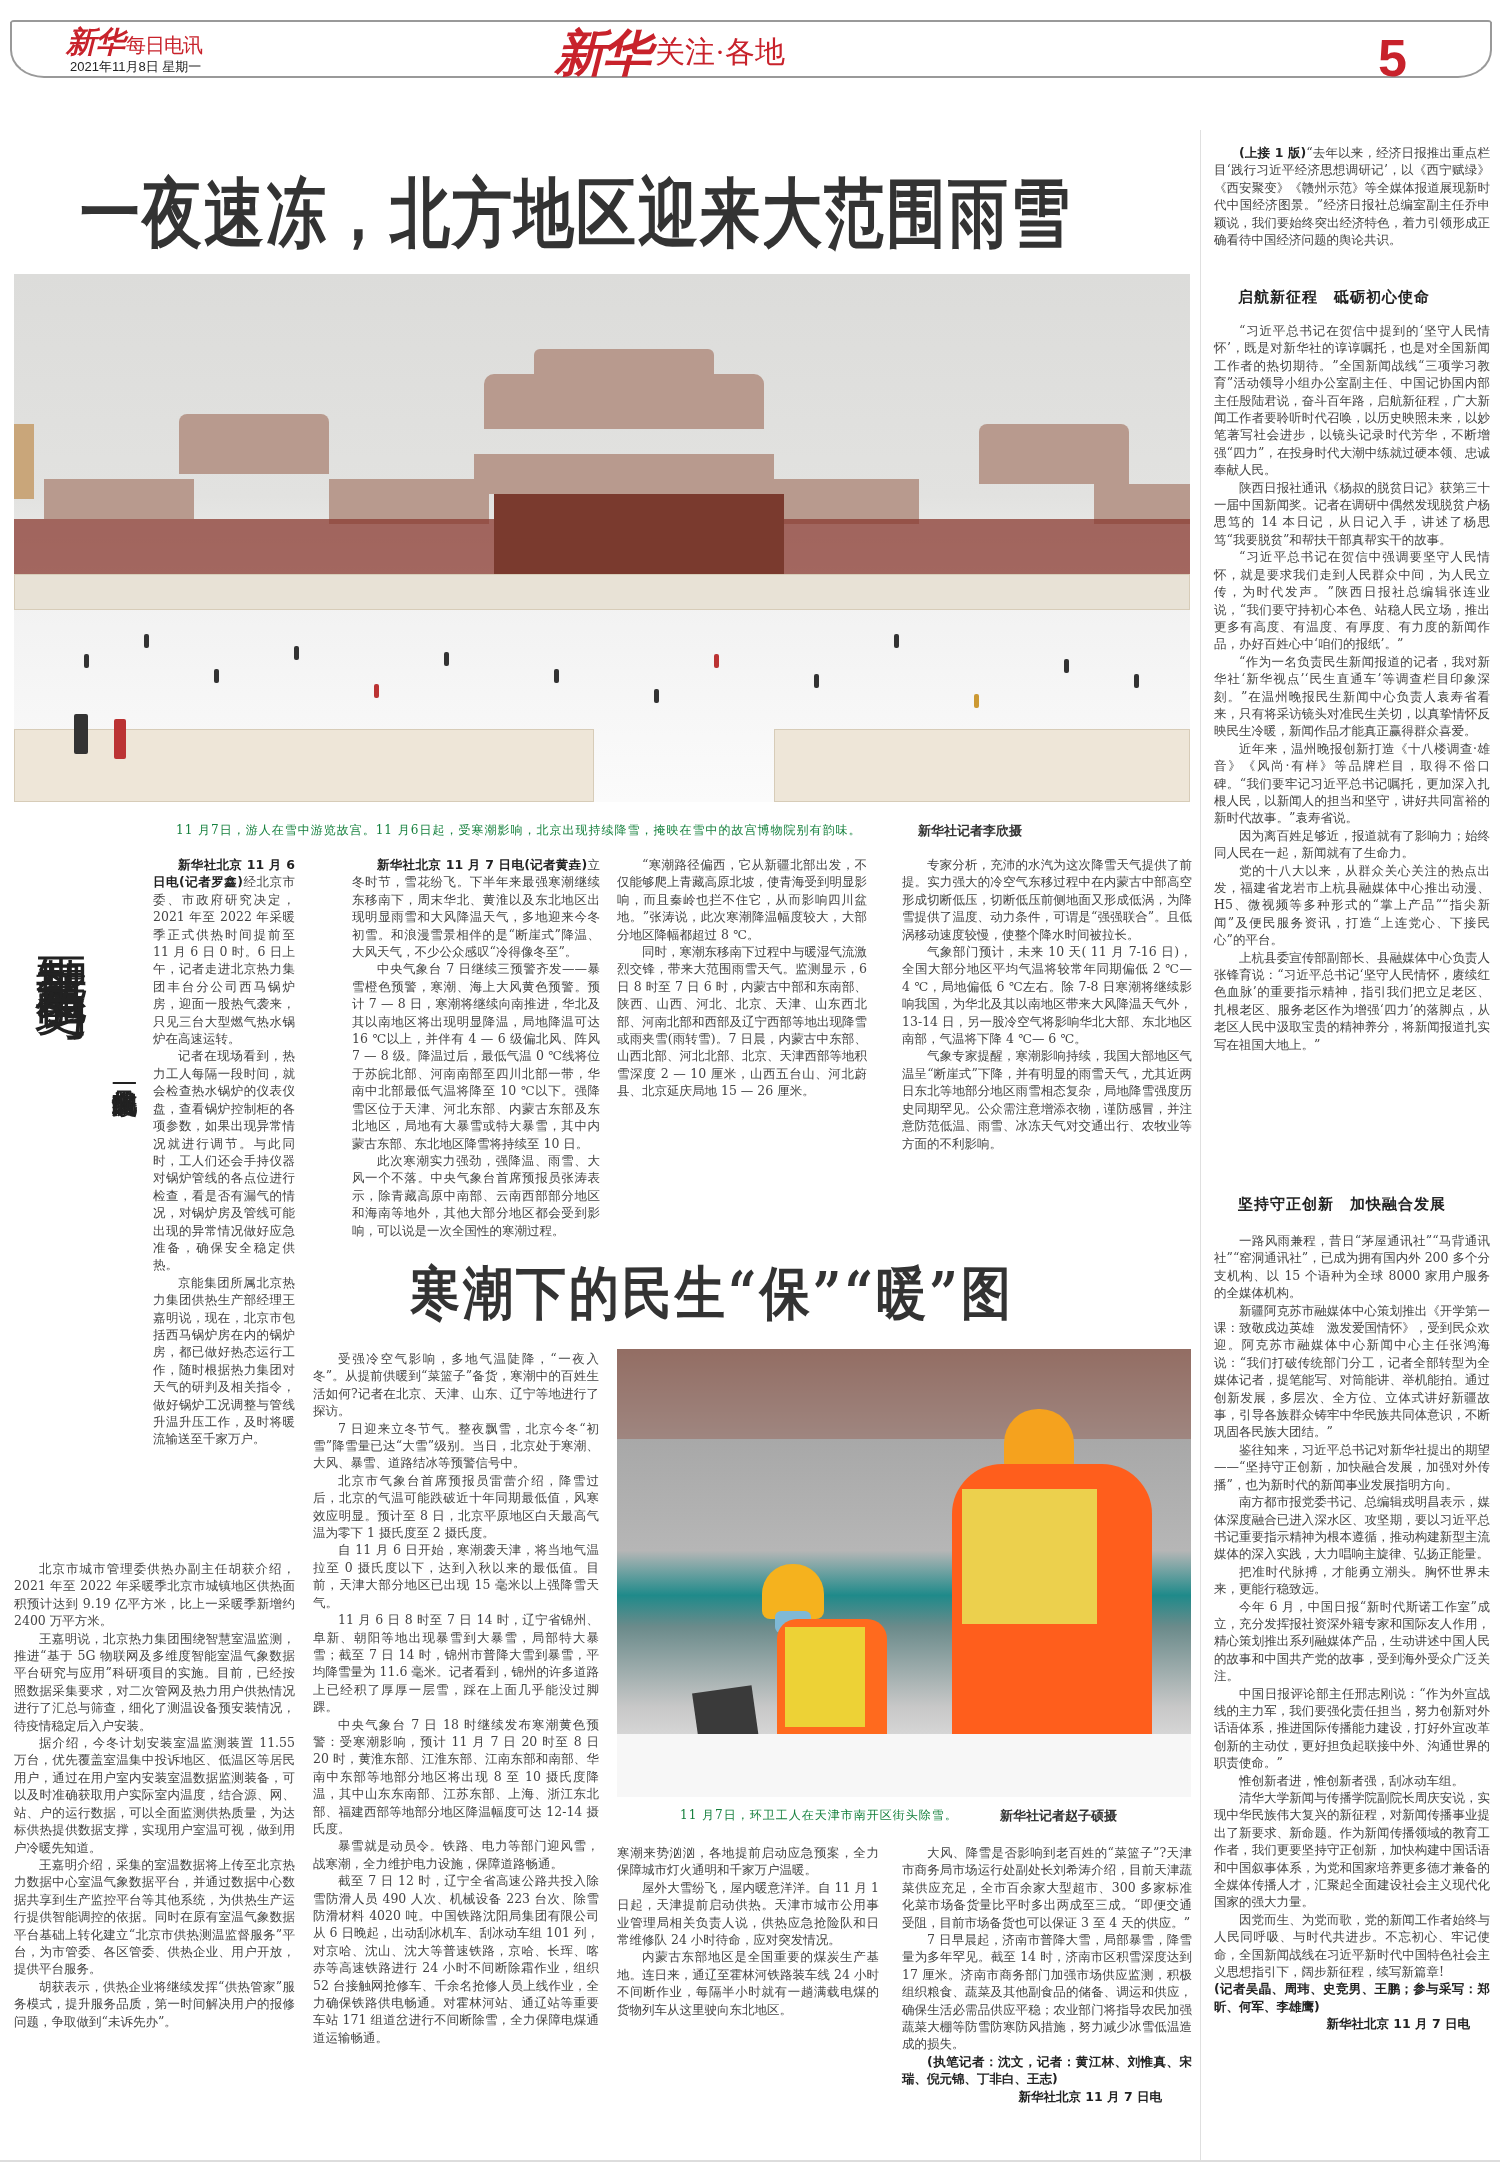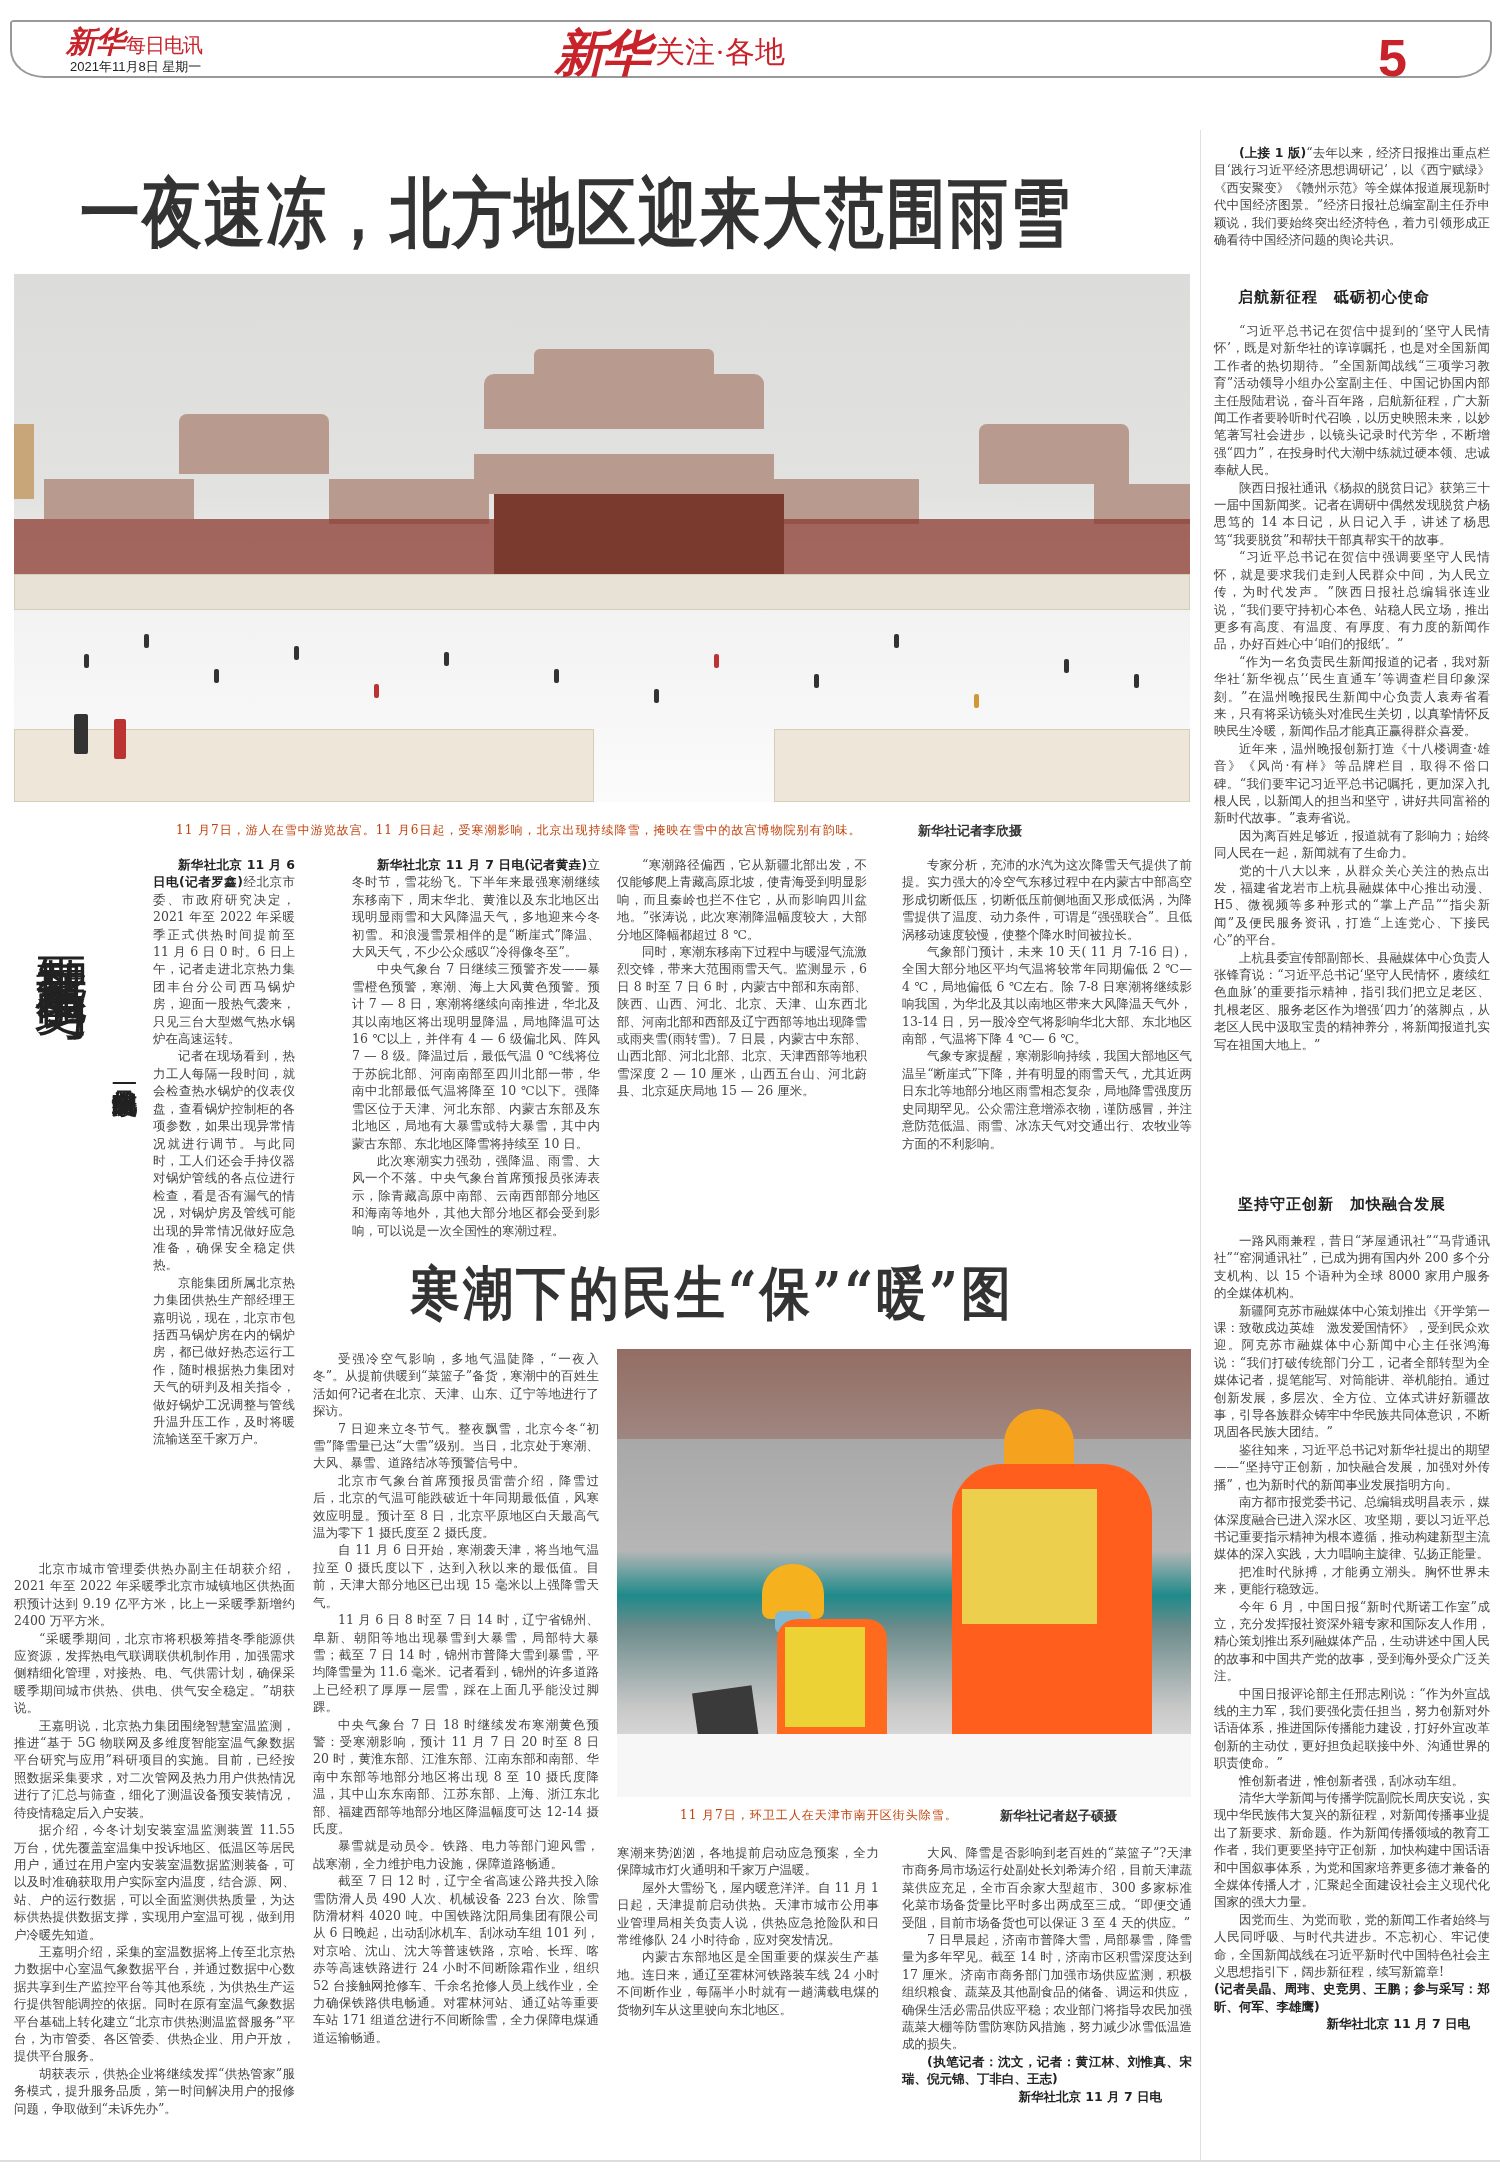--- a/index.html
+++ b/index.html
@@ -13,21 +13,21 @@
 .section{position:absolute;left:555px;top:20px;color:#c8222b;white-space:nowrap}
 .section .logo{font-size:50px;font-style:italic;font-weight:bold;font-family:"DejaVu Serif",serif;letter-spacing:-4px}
 .section .sub{font-size:30px;font-family:Liberation Serif, serif;margin-left:8px;vertical-align:8px}
 .pageno{position:absolute;left:1378px;top:28px;font-family:"Liberation Sans",sans-serif;font-size:52px;color:#c8222b;font-weight:bold}
 .h1{position:absolute;left:80px;top:164px;font-size:60px;font-weight:bold;color:#333;letter-spacing:2px;font-family:"DejaVu Serif",serif;transform:scaleY(1.25);transform-origin:top left}
 .photo1{position:absolute;left:14px;top:274px;width:1176px;height:528px;overflow:hidden;background:linear-gradient(#dcdcda 0%,#e2e2e0 42%,#f2f2f2 63%,#fbfbfb 100%)}
 .photo1 .roof{position:absolute;background:#b89a8e}
 .photo1 .wall{position:absolute;background:#8a3a30}
 .photo1 .rail{position:absolute;background:#eee6d8;border:1px solid #d7ccb8}
 .photo1 .person{position:absolute;width:5px;height:14px;background:#333;border-radius:2px}
-.cap{position:absolute;font-size:12px;color:#c2410c;letter-spacing:1px;font-family:"DejaVu Serif",serif}
+.cap{position:absolute;font-size:12px;color:#15803d;letter-spacing:1px;font-family:"DejaVu Serif",serif}
 .credit{position:absolute;font-family:"DejaVu Sans",sans-serif;font-size:13px;font-weight:bold;color:#333}
 .col{position:absolute;font-size:12.5px;line-height:17.4px;color:#444;text-align:justify;font-family:"DejaVu Serif",serif}
 .col p{text-indent:2em}
 .col p.noind{text-indent:0}
 .dateline{font-family:"DejaVu Sans",sans-serif;font-weight:bold;color:#222}
 .vtitle{position:absolute;left:38px;top:916px;width:60px;font-size:52px;line-height:72px;font-family:"DejaVu Serif",serif;color:#222;writing-mode:vertical-rl}
 .vsub{position:absolute;left:108px;top:1070px;font-size:26px;line-height:34px;font-family:"DejaVu Sans",sans-serif;color:#222;writing-mode:vertical-rl}
 .h2{position:absolute;left:410px;top:1255px;font-size:50px;font-weight:bold;color:#333;letter-spacing:3px;font-family:"DejaVu Serif",serif;transform:scaleY(1.15);transform-origin:top left}
 .photo2{position:absolute;left:617px;top:1349px;width:574px;height:448px;overflow:hidden;background:linear-gradient(#8a6a60 0%,#a8a8a8 20%,#b6b6b6 45%,#1f8a8a 55%,#6b8b8b 62%,#c8c8c8 80%,#f6f6f6 100%)}
 .rtitle{position:absolute;font-family:"DejaVu Sans",sans-serif;font-weight:bold;font-size:15px;color:#222;letter-spacing:1px}
@@ -87,21 +87,20 @@
   <div class="vtitle">更智慧 更节能 更均匀</div>
   <div class="vsub">来自北京供暖一线的见闻</div>
 
   <div class="col" style="left:153px;top:856px;width:142px">
     <p><span class="dateline">新华社北京 11 月 6 日电(记者罗鑫)</span><span>经北京市委、市政府研究决定，2021 年至 2022 年采暖季正式供热时间提前至 11 月 6 日 0 时。6 日上午，记者走进北京热力集团丰台分公司西马锅炉房，迎面一股热气袭来，只见三台大型燃气热水锅炉在高速运转。</span></p>
     <p>记者在现场看到，热力工人每隔一段时间，就会检查热水锅炉的仪表仪盘，查看锅炉控制柜的各项参数，如果出现异常情况就进行调节。与此同时，工人们还会手持仪器对锅炉管线的各点位进行检查，看是否有漏气的情况，对锅炉房及管线可能出现的异常情况做好应急准备，确保安全稳定供热。</p>
     <p>京能集团所属北京热力集团供热生产部经理王嘉明说，现在，北京市包括西马锅炉房在内的锅炉房，都已做好热态运行工作，随时根据热力集团对天气的研判及相关指令，做好锅炉工况调整与管线升温升压工作，及时将暖流输送至千家万户。</p>
   </div>
   <div class="col" style="left:14px;top:1560px;width:281px">
     <p>北京市城市管理委供热办副主任胡获介绍，2021 年至 2022 年采暖季北京市城镇地区供热面积预计达到 9.19 亿平方米，比上一采暖季新增约 2400 万平方米。</p>
-    <p>“采暖季期间，北京市将积极筹措冬季能源供应资源，发挥热电气联调联供机制作用，加强需求侧精细化管理，对接热、电、气供需计划，确保采暖季期间城市供热、供电、供气安全稳定。”胡获说。</p>
     <p>王嘉明说，北京热力集团围绕智慧室温监测，推进“基于 5G 物联网及多维度智能室温气象数据平台研究与应用”科研项目的实施。目前，已经按照数据采集要求，对二次管网及热力用户供热情况进行了汇总与筛查，细化了测温设备预安装情况，待疫情稳定后入户安装。</p>
     <p>据介绍，今冬计划安装室温监测装置 11.55 万台，优先覆盖室温集中投诉地区、低温区等居民用户，通过在用户室内安装室温数据监测装备，可以及时准确获取用户实际室内温度，结合源、网、站、户的运行数据，可以全面监测供热质量，为达标供热提供数据支撑，实现用户室温可视，做到用户冷暖先知道。</p>
     <p>王嘉明介绍，采集的室温数据将上传至北京热力数据中心室温气象数据平台，并通过数据中心数据共享到生产监控平台等其他系统，为供热生产运行提供智能调控的依据。同时在原有室温气象数据平台基础上转化建立“北京市供热测温监督服务”平台，为市管委、各区管委、供热企业、用户开放，提供平台服务。</p>
     <p>胡获表示，供热企业将继续发挥“供热管家”服务模式，提升服务品质，第一时间解决用户的报修问题，争取做到“未诉先办”。</p>
   </div>
 
   <div class="col" style="left:352px;top:856px;width:248px">
     <p><span class="dateline">新华社北京 11 月 7 日电(记者黄垚)</span><span>立冬时节，雪花纷飞。下半年来最强寒潮继续东移南下，周末华北、黄淮以及东北地区出现明显雨雪和大风降温天气，多地迎来今冬初雪。和浪漫雪景相伴的是“断崖式”降温、大风天气，不少公众感叹“冷得像冬至”。</span></p>
     <p>中央气象台 7 日继续三预警齐发——暴雪橙色预警，寒潮、海上大风黄色预警。预计 7 — 8 日，寒潮将继续向南推进，华北及其以南地区将出现明显降温，局地降温可达 16 ℃以上，并伴有 4 — 6 级偏北风、阵风 7 — 8 级。降温过后，最低气温 0 ℃线将位于苏皖北部、河南南部至四川北部一带，华南中北部最低气温将降至 10 ℃以下。强降雪区位于天津、河北东部、内蒙古东部及东北地区，局地有大暴雪或特大暴雪，其中内蒙古东部、东北地区降雪将持续至 10 日。</p>
     <p>此次寒潮实力强劲，强降温、雨雪、大风一个不落。中央气象台首席预报员张涛表示，除青藏高原中南部、云南西部部分地区和海南等地外，其他大部分地区都会受到影响，可以说是一次全国性的寒潮过程。</p>

